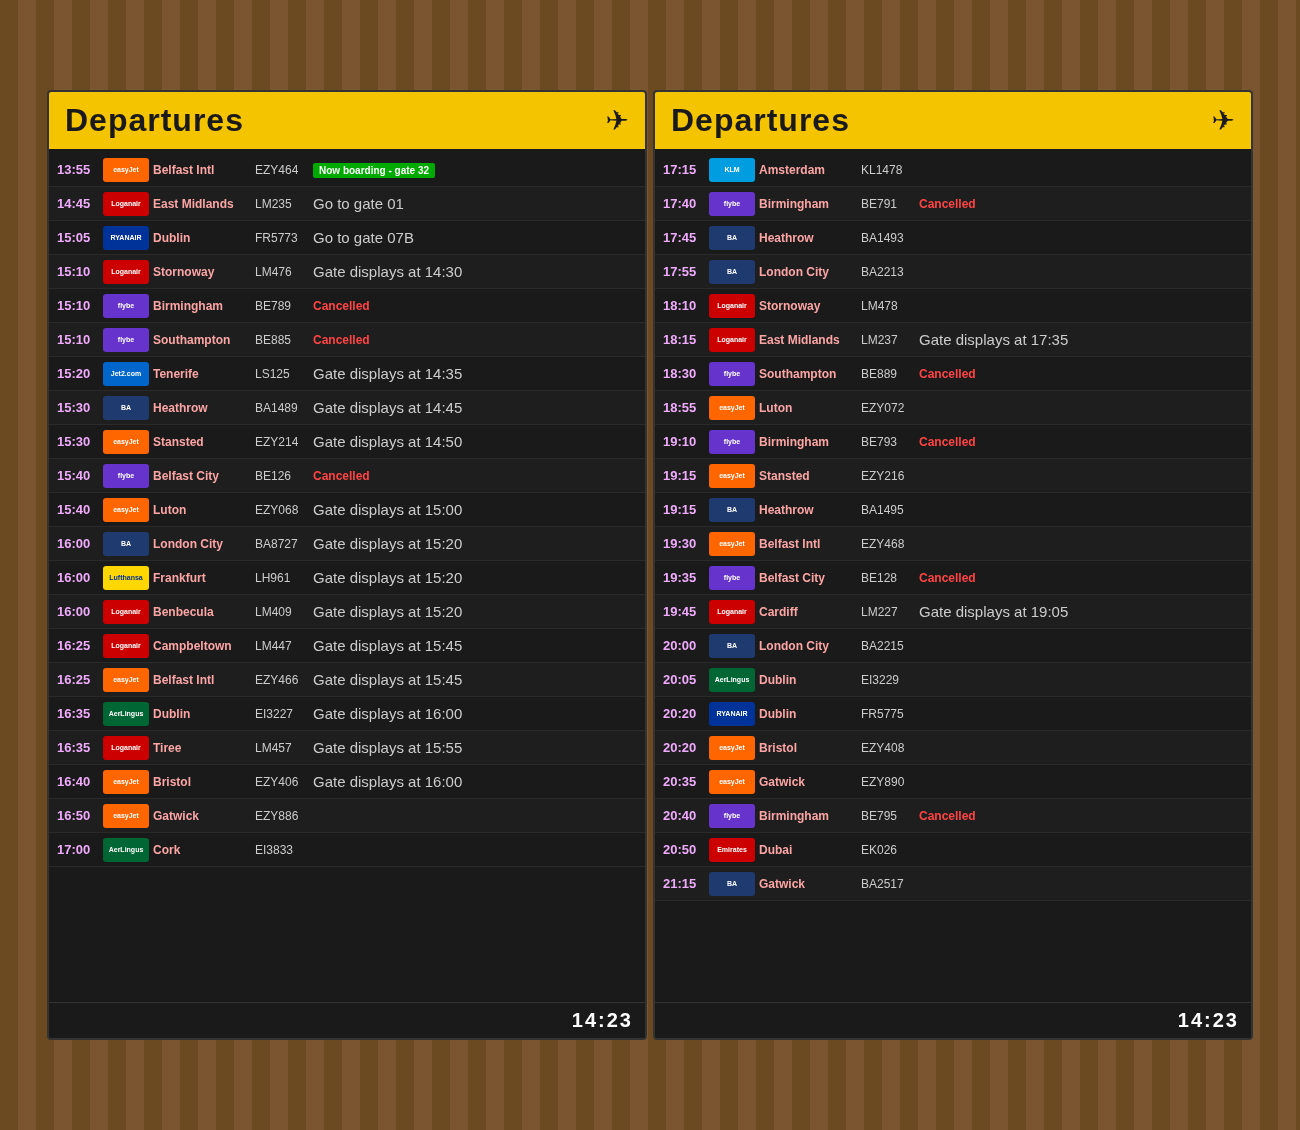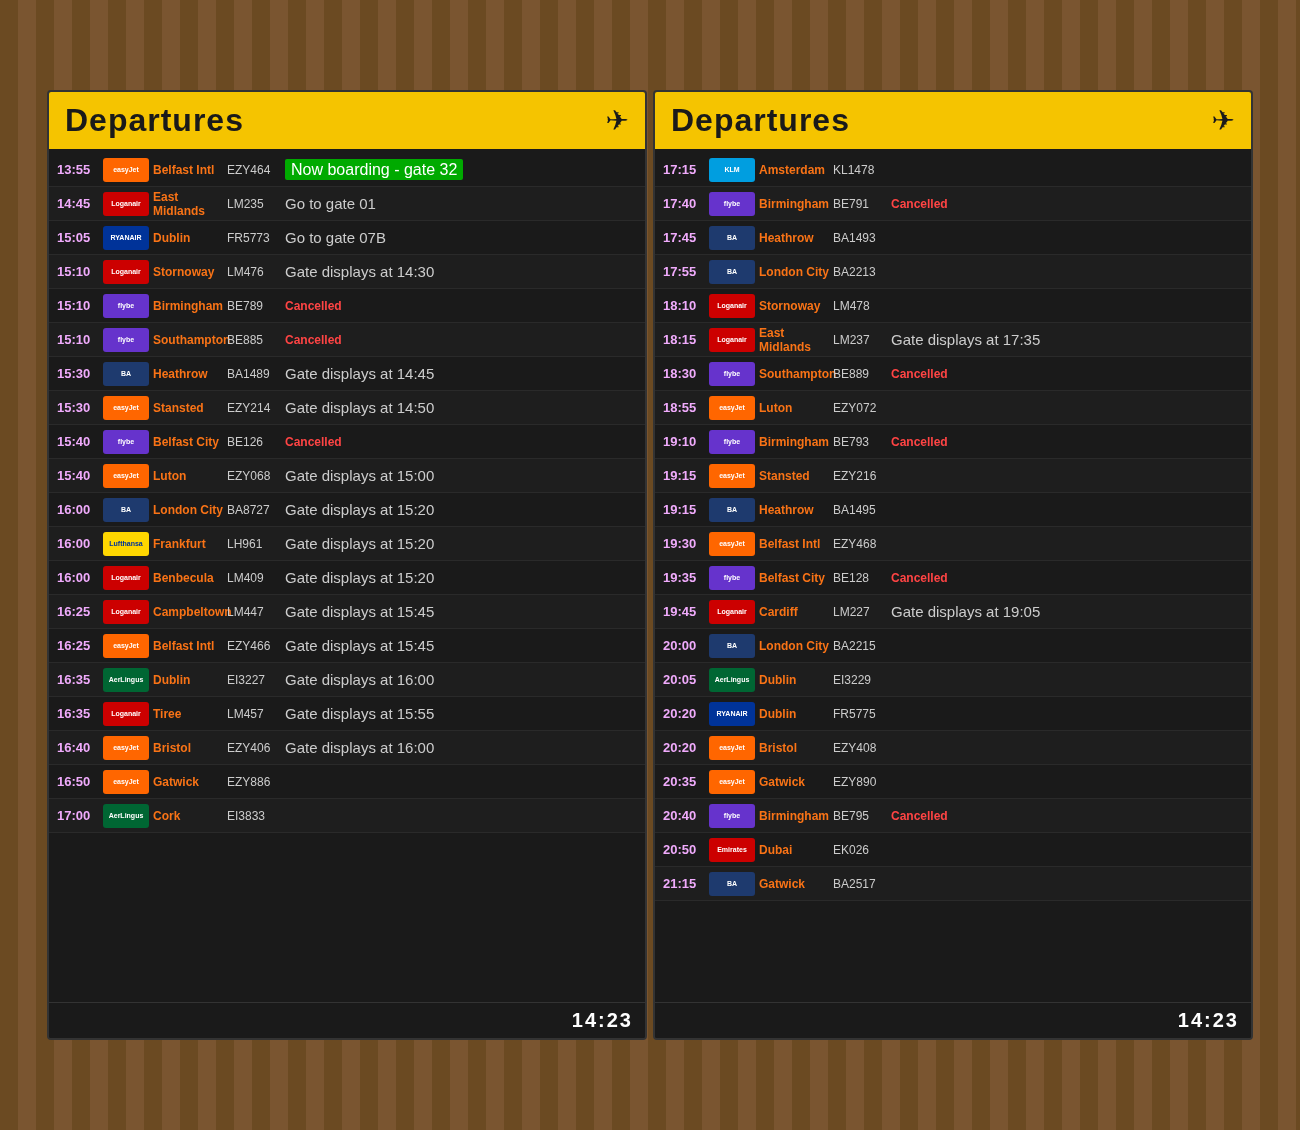--- a/index.html
+++ b/index.html
@@ -94,44 +94,44 @@
     .badge-loganair { background: #cc0000; color: white; }
     .badge-ryanair { background: #003399; color: white; }
     .badge-flybe { background: #6633cc; color: white; }
     .badge-jet2 { background: #0066cc; color: white; }
     .badge-ba { background: #1e3a6e; color: white; }
     .badge-lufthansa { background: #ffd700; color: #003399; }
     .badge-aer-lingus { background: #006633; color: white; }
     .badge-klm { background: #009ee0; color: white; }
     .badge-emirates { background: #cc0000; color: white; }
     .flight-dest {
-      color: #f97316;
+      color: #fca5a5;
       font-size: 12px;
       font-weight: bold;
-      width: 74px;
+      width: 102px;
       flex-shrink: 0;
     }
     .flight-num {
       color: #cccccc;
       font-size: 12px;
       width: 58px;
       flex-shrink: 0;
     }
     .flight-status {
       color: #cccccc;
       font-size: 11.5px;
       flex: 1;
     }
     .status-boarding {
       background: #00aa00;
       color: white;
       padding: 2px 6px;
       border-radius: 2px;
-      font-size: 16px;
-      font-weight: normal;
+      font-size: 10px;
+      font-weight: bold;
     }
     .status-cancelled {
       color: #ff4444;
       font-weight: bold;
       font-size: 12px;
     }
     .status-gate {
       color: #cccccc;
       font-size: 15px;
     }
@@ -192,20 +192,27 @@
       <span class="flight-status"><span class="status-cancelled">Cancelled</span></span>
     </div>
         <div class="flight-row">
       <span class="flight-time">15:10</span>
       <span class="airline-badge badge-flybe">flybe</span>
       <span class="flight-dest">Southampton</span>
       <span class="flight-num">BE885</span>
       <span class="flight-status"><span class="status-cancelled">Cancelled</span></span>
     </div>
         <div class="flight-row">
+      <span class="flight-time">15:20</span>
+      <span class="airline-badge badge-jet2">Jet2.com</span>
+      <span class="flight-dest">Tenerife</span>
+      <span class="flight-num">LS125</span>
+      <span class="flight-status"><span class="status-gate">Gate displays at 14:35</span></span>
+    </div>
+        <div class="flight-row">
       <span class="flight-time">15:30</span>
       <span class="airline-badge badge-ba">BA</span>
       <span class="flight-dest">Heathrow</span>
       <span class="flight-num">BA1489</span>
       <span class="flight-status"><span class="status-gate">Gate displays at 14:45</span></span>
     </div>
         <div class="flight-row">
       <span class="flight-time">15:30</span>
       <span class="airline-badge badge-easyjet">easyJet</span>
       <span class="flight-dest">Stansted</span>

